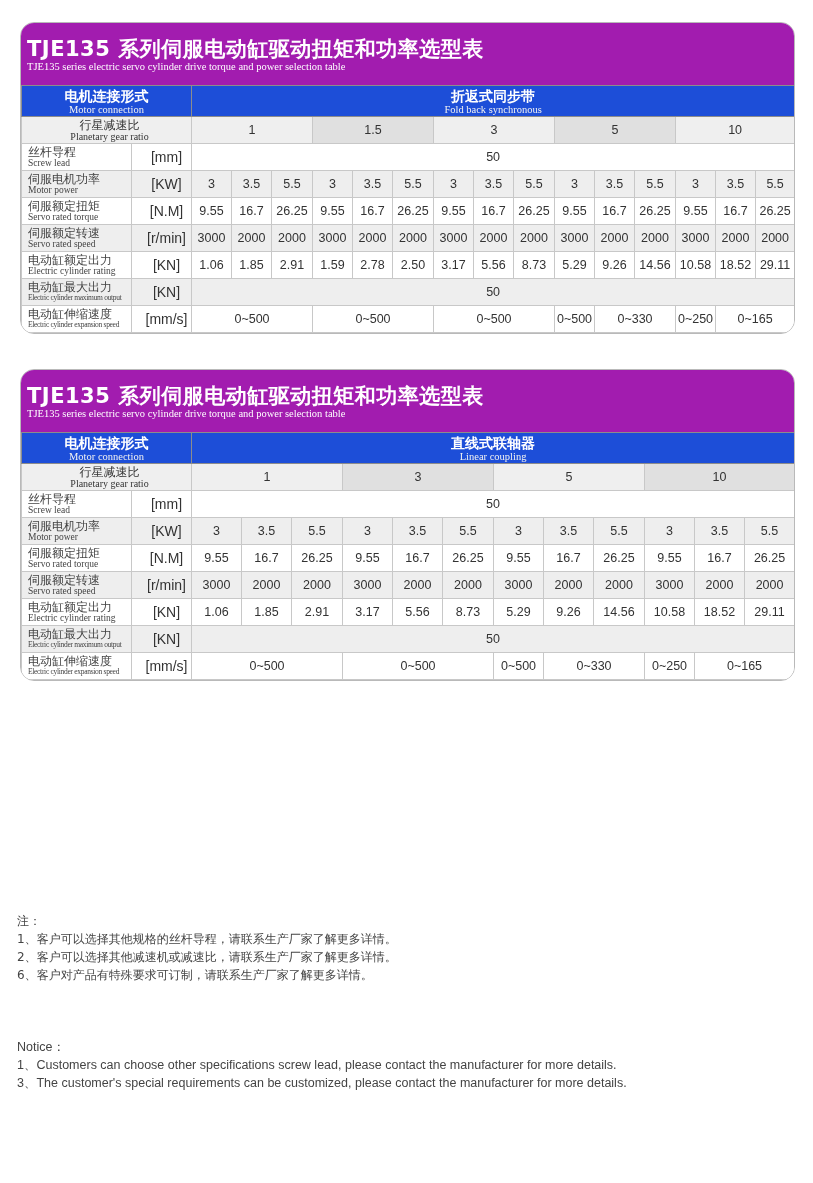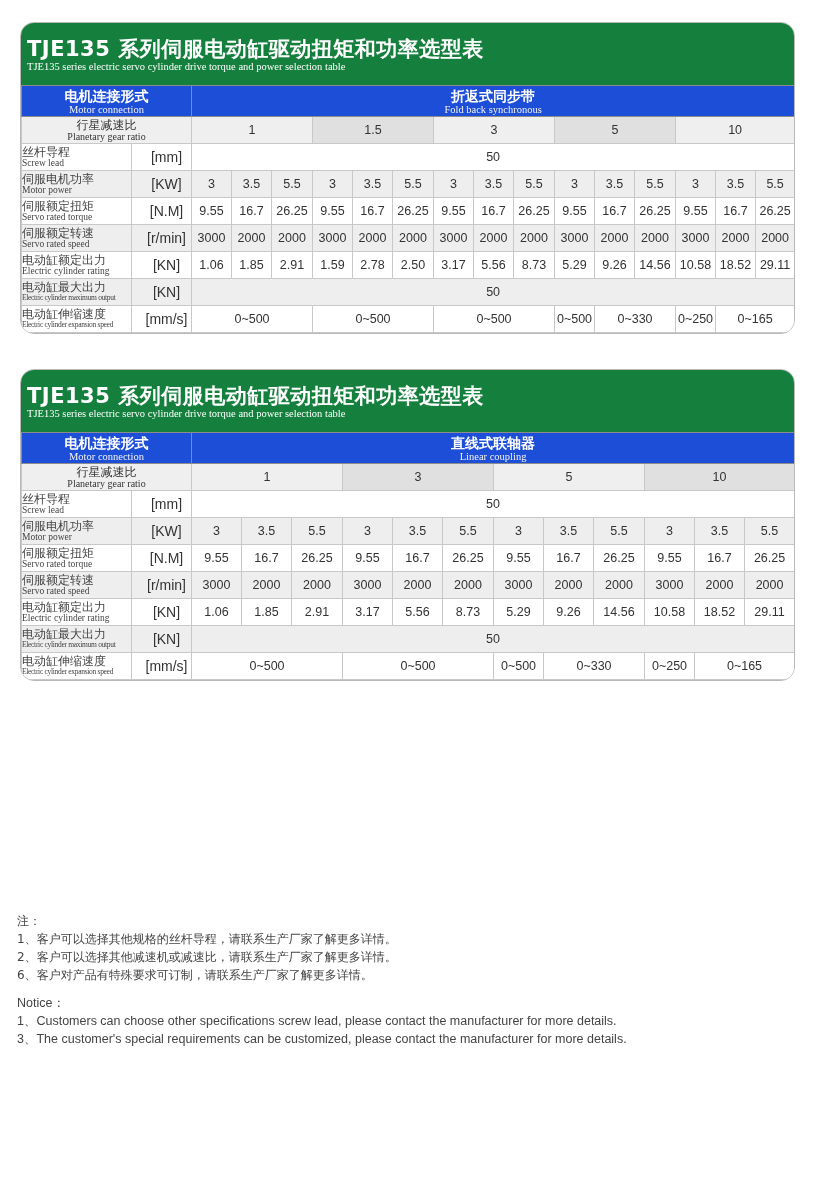--- a/index.html
+++ b/index.html
@@ -3,44 +3,44 @@
 <meta charset="utf-8">
 <style>
   html, body { margin: 0; padding: 0; background: #ffffff; }
   body { width: 813px; height: 1183px; position: relative; font-family: "Liberation Sans", sans-serif; color: #333; }
   .card {
     position: absolute; left: 20px; width: 773px;
     border: 1px solid #b9b9b9; border-radius: 14px; overflow: hidden; background: #fff;
   }
   .card.t1 { top: 22px; }
   .card.t2 { top: 369px; }
-  .title-bar { background: #15803d; height: 62px; position: relative; color: #fff; }
+  .title-bar { background: #a21caf; height: 62px; position: relative; color: #fff; }
   .title-cn { position: absolute; left: 6px; top: 12px; font-size: 21px; font-weight: bold; font-family: "DejaVu Sans", sans-serif; letter-spacing: 0.5px; white-space: nowrap; }
   .title-en { position: absolute; left: 6px; top: 38px; font-size: 10.5px; font-family: "Liberation Serif", serif; white-space: nowrap; }
   table { border-collapse: collapse; width: 773px; table-layout: fixed; }
   td { border: 1px solid #c8c8c8; text-align: center; font-size: 12.5px; color: #333; padding: 0; white-space: nowrap; overflow: hidden; }
   tr.head-row td { background: #1d4ed8; color: #fff; border-color: #8c8c8c; height: 30px; }
   .hcn { display: block; font-weight: bold; font-size: 14px; line-height: 16px; font-family: "DejaVu Sans", sans-serif; }
   .hen { display: block; font-size: 10.5px; line-height: 11px; font-family: "Liberation Serif", serif; color: #f2f2f2; text-align: center; }
   tr.ratio-row td { background: #efefef; height: 26px; }
   tr.ratio-row td.alt { background: #e0e0e0; }
   tr.ratio-row td.lbl { text-align: center; }
   .rcn { display: block; font-size: 12px; line-height: 13px; font-family: "DejaVu Sans", sans-serif; }
   .ren { display: block; font-size: 10px; line-height: 10px; font-family: "Liberation Serif", serif; }
   tr.data td { height: 26px; }
   tr.white td { background: #ffffff; }
   tr.grey td { background: #eeeeee; }
-  td.lbl { text-align: left; }
+  td.lbl { text-align: left; padding-left: 6px; }
   .lcn { display: block; font-size: 12px; line-height: 12px; font-family: "DejaVu Sans", sans-serif; color: #444; }
   .len { display: block; font-size: 9.5px; line-height: 10px; font-family: "Liberation Serif", serif; color: #444; }
   .len.sm { font-size: 7.5px; letter-spacing: -0.3px; }
   td.unit { text-align: center; padding-left: 10px; font-size: 14px; }
   .notes { position: absolute; left: 17px; font-size: 12.5px; color: #444; line-height: 18px; }
   .notes.cn { top: 912px; font-family: "DejaVu Sans", sans-serif; font-size: 12px; }
-  .notes.en { top: 994px; }
+  .notes.en { top: 1038px; }
   .notes div { white-space: nowrap; }
 </style>
 </head>
 <body>
 
 <div class="card t1">
   <div class="title-bar">
     <div class="title-cn">TJE135 系列伺服电动缸驱动扭矩和功率选型表</div>
     <div class="title-en">TJE135 series electric servo cylinder drive torque and power selection table</div>
   </div>

